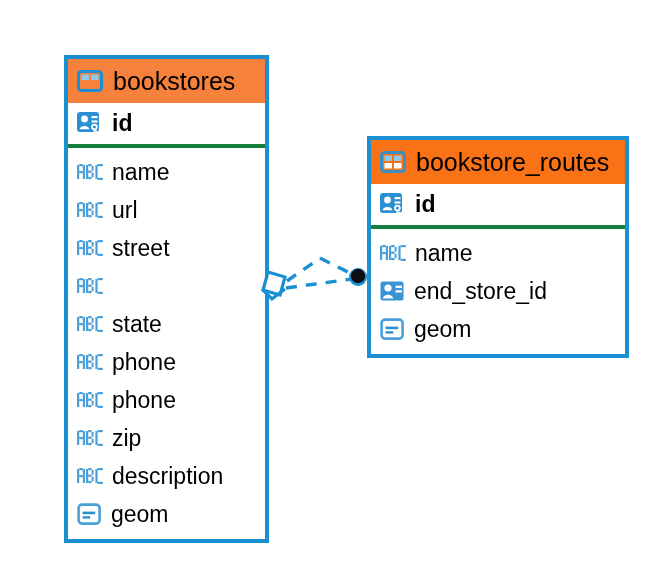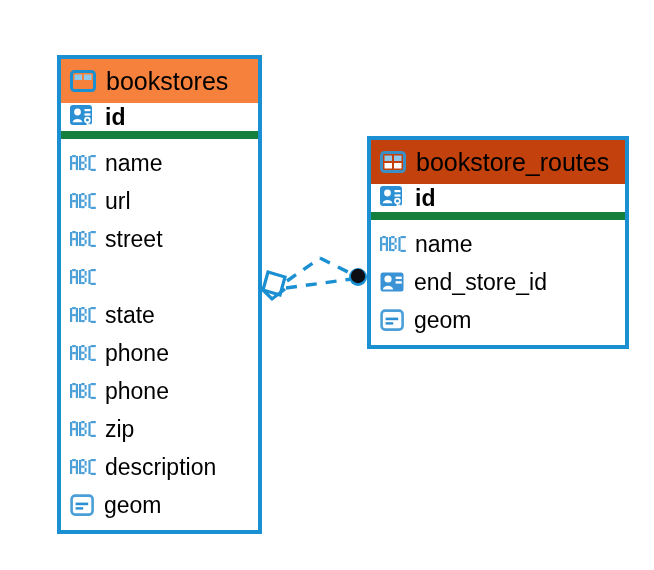--- a/index.html
+++ b/index.html
@@ -32,37 +32,37 @@
 
   .entity-header {
     box-sizing: border-box;
     display: flex;
     align-items: center;
     gap: 10px;
     padding: 5px 10px 5px 9px;
     height: 44px;
   }
   .entity-header.accent  { background: #f5813c; }
-  .entity-header.neutral { background: #c2410c; }
+  .entity-header.neutral { background: #f97316; }
 
   .entity-title {
     font-size: 25px;
     color: #000000;
     line-height: 1;
     white-space: nowrap;
   }
 
   .pk-row {
     box-sizing: border-box;
     display: flex;
     align-items: center;
     gap: 9px;
     padding: 4px 10px 4px 9px;
-    height: 36px;
-    border-bottom: 8px solid #15803d;
+    height: 45px;
+    border-bottom: 4px solid #15803d;
     background: #ffffff;
   }
   .pk-row .field-label {
     font-weight: bold;
   }
 
   .field-list {
     padding: 5px 16px 6px 0;
   }
   .field-row {
@@ -100,21 +100,21 @@
     height: 570px;
     pointer-events: none;
     overflow: visible;
   }
 </style>
 </head>
 <body>
 
 <div id="canvas">
 
-  <div class="entity" id="entity-bookstores" style="left:57px; top:55px; width:205px;text-align:center;">
+  <div class="entity" id="entity-bookstores" style="left:64px; top:55px; width:205px;text-align:center;">
 
     <div class="entity-header accent">
       <svg class="icon" width="26" height="22" viewBox="0 0 26 22">
         <rect x="1.5" y="1.5" width="23" height="19" rx="3" ry="3" fill="none" stroke="#1a8fd1" stroke-width="3"></rect>
         <rect x="4.5" y="4.5" width="7.5" height="5.5" fill="#8ec8ea"></rect>
         <rect x="14" y="4.5" width="7.5" height="5.5" fill="#8ec8ea"></rect>
         <rect x="4.5" y="12" width="7.5" height="5.5" fill="#f5813c"></rect>
         <rect x="14" y="12" width="7.5" height="5.5" fill="#f5813c"></rect>
       </svg>
       <span class="entity-title">bookstores</span>

